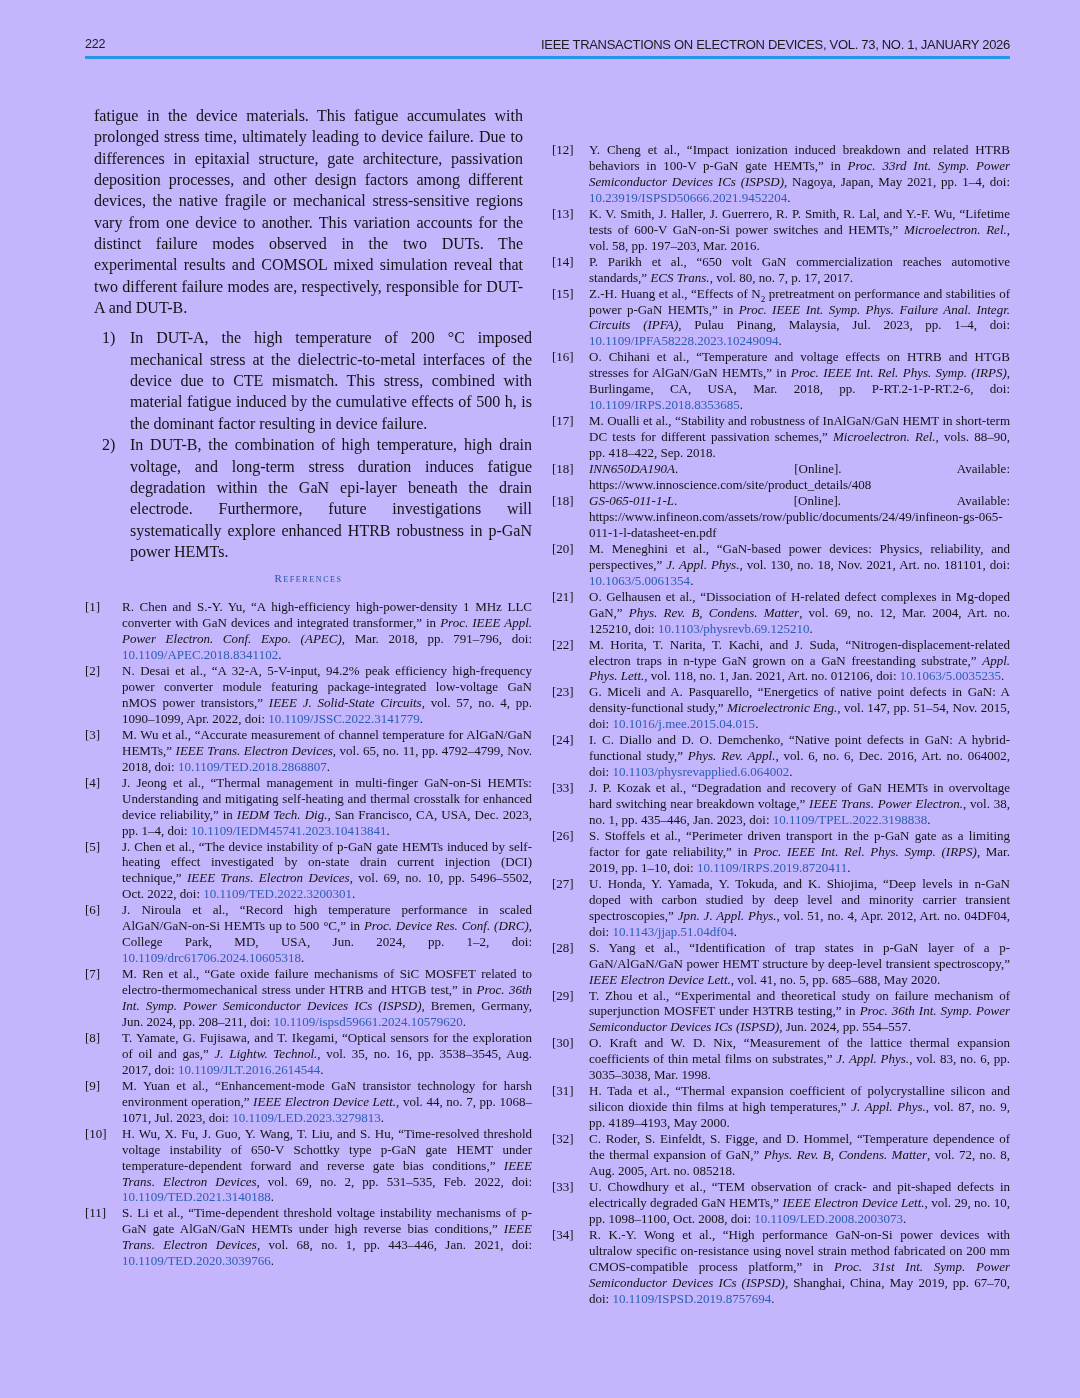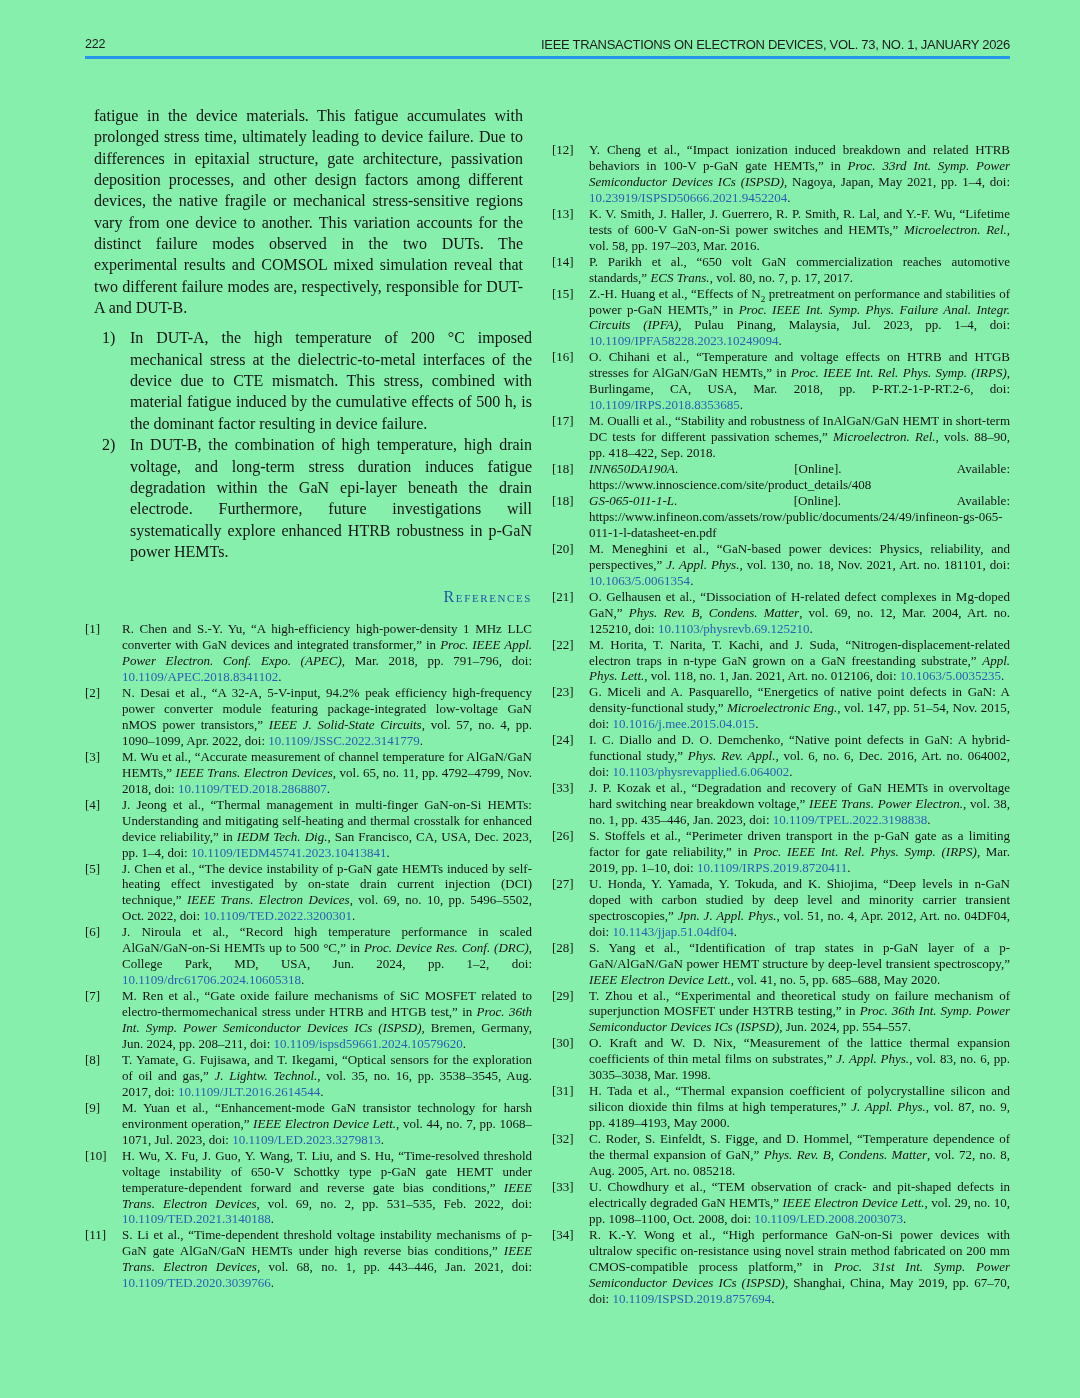--- a/index.html
+++ b/index.html
@@ -1,32 +1,32 @@
 <!DOCTYPE html>
 <html><head>
 <meta charset="utf-8">
 <style>
   html,body{margin:0;padding:0;background:#ffffff;}
-  .page{position:relative;width:1080px;height:1398px;background:#86efac;
+  .page{position:relative;width:1080px;height:1398px;background:#c4b5fd;
         font-family:"Liberation Serif",serif;color:#141414;overflow:hidden;}
   
   .hdr-left{position:absolute;left:85px;top:37px;font-family:"Liberation Sans",sans-serif;
             font-size:12.5px;letter-spacing:-0.2px;color:#1c1c1c;}
   .hdr-right{position:absolute;right:70px;top:37px;font-family:"Liberation Sans",sans-serif;
              font-size:13px;letter-spacing:-0.3px;color:#1c1c1c;white-space:nowrap;}
   .hdr-rule{position:absolute;left:85px;right:70px;top:56px;height:3px;background:#2596e8;}
   
   .col{position:absolute;top:96px;}
   .col-left{left:85px;width:447px;}
   .col-right{left:552px;width:458px;margin-top:46px;}
   .body-par{margin:9px;font-size:16px;line-height:21.35px;text-align:justify;}
   .list-item{position:relative;padding-left:45px;font-size:16px;line-height:21.35px;text-align:justify;}
   .list-num{position:absolute;left:17px;top:0;}
-  .refs-heading{margin:26px 0 15px 0;text-align:right;font-variant:small-caps;
-                font-size:16px;letter-spacing:1.6px;color:#2156a5;font-weight:normal;}
+  .refs-heading{margin:10px 0 15px 0;text-align:center;font-variant:small-caps;
+                font-size:11px;letter-spacing:1.6px;color:#2156a5;font-weight:normal;}
   .ref{font-size:13px;line-height:15.95px;text-align:justify;
        padding-left:37px;text-indent:-37px;overflow-wrap:break-word;}
   .ref-label{display:inline-block;width:37px;text-indent:0;}
   .it{font-style:italic;}
   .doi-link{color:#2b5eb2;text-decoration:none;cursor:pointer;}
   sub{font-size:70%;line-height:0;}
   .footer{position:absolute;left:0;right:0;top:1352px;text-align:center;
           font-family:"Liberation Sans",sans-serif;font-size:12px;letter-spacing:-0.2px;color:#1a1a1a;margin-top:46px;}
 </style>
 </head>

